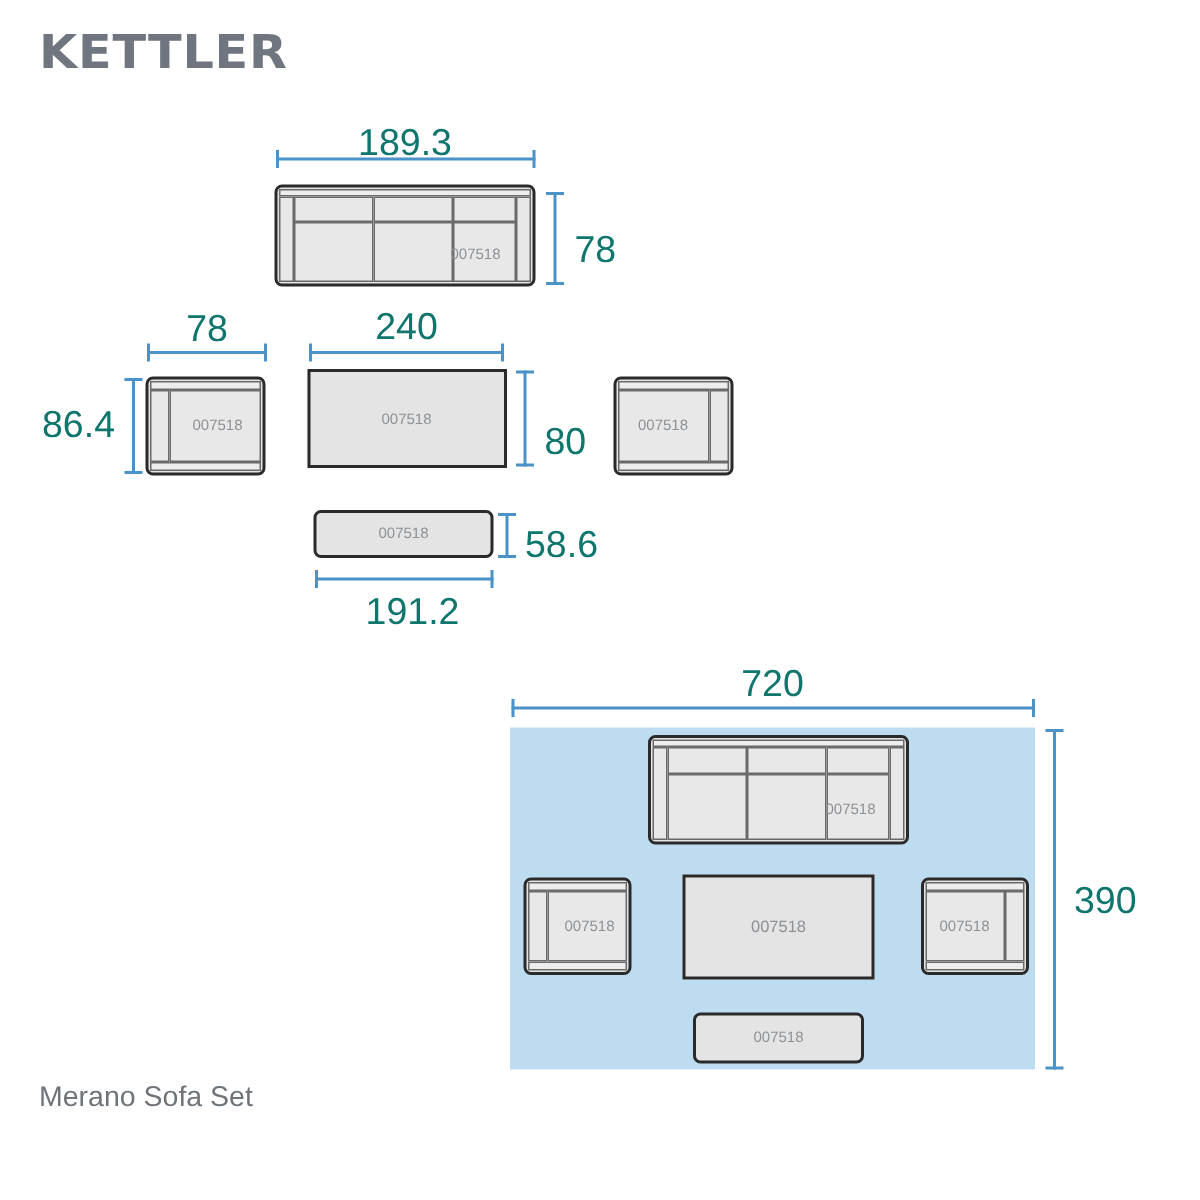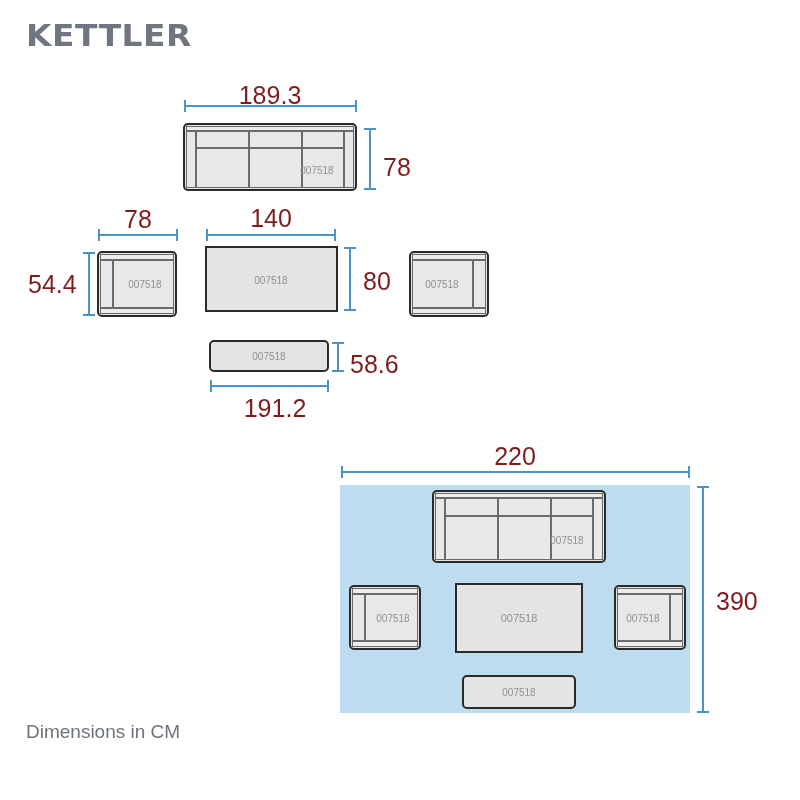--- a/index.html
+++ b/index.html
@@ -69,21 +69,21 @@
 
   
   .dimline{position:absolute;background:#4a92c8;}
   .dim-h{height:2px;}
   .dim-v{width:2px;}
   .tick{position:absolute;background:#4a92c8;}
   .tick-v{width:2px;}      
   .tick-h{height:2px;}     
 
   .dimtext{
-    position:absolute;color:#7f1d1d;
+    position:absolute;color:#0f766e;
     font-size:25px;font-weight:400;white-space:nowrap;
     line-height:1;
   }
   .dimtext.c{transform:translateX(-50%);}
   .dimtext.m{transform:translateY(-50%);}
 </style>
 </head>
 <body>
 
 <div class="stage">
@@ -117,40 +117,40 @@
     <div class="panel" style="left:66px;top:25px;width:53px;bottom:3px;"></div>
     <div class="panel" style="left:119px;top:25px;right:13px;bottom:3px;"></div>
     <div class="code" style="left:134px;top:47px;">007518</div>
   </div>
 
   <div class="dimtext c" style="left:138px;top:207px;">78</div>
   <div class="dimline dim-h" style="left:98px;top:234px;width:80px;"></div>
   <div class="tick tick-v" style="left:98px;top:229px;height:12px;"></div>
   <div class="tick tick-v" style="left:176px;top:229px;height:12px;"></div>
 
-  <div class="dimtext m" style="left:28px;top:284px;">54.4</div>
+  <div class="dimtext m" style="left:28px;top:284px;">86.4</div>
   <div class="dimline dim-v" style="left:88px;top:252px;height:64px;"></div>
   <div class="tick tick-h" style="left:83px;top:252px;width:12px;"></div>
   <div class="tick tick-h" style="left:83px;top:314px;width:12px;"></div>
 
   <div class="piece" style="left:97px;top:251px;width:80px;height:66px;">
     <div class="body round"></div>
     <div class="panel lite" style="left:3px;top:3px;right:3px;height:6px;"></div>
     <div class="panel lite" style="left:3px;bottom:3px;right:3px;height:6px;"></div>
     <div class="panel" style="left:3px;top:9px;width:13px;bottom:9px;"></div>
     <div class="panel" style="left:16px;top:9px;right:3px;bottom:9px;"></div>
     <div class="code" style="left:48px;top:33px;">007518</div>
   </div>
 
-  <div class="dimtext c" style="left:271px;top:206px;">140</div>
+  <div class="dimtext c" style="left:271px;top:206px;">240</div>
   <div class="dimline dim-h" style="left:206px;top:234px;width:130px;"></div>
   <div class="tick tick-v" style="left:206px;top:229px;height:12px;"></div>
   <div class="tick tick-v" style="left:334px;top:229px;height:12px;"></div>
 
-  <div class="dimtext m" style="left:363px;top:281px;">80</div>
+  <div class="dimtext m" style="left:363px;top:295px;">80</div>
   <div class="dimline dim-v" style="left:349px;top:247px;height:64px;"></div>
   <div class="tick tick-h" style="left:344px;top:247px;width:12px;"></div>
   <div class="tick tick-h" style="left:344px;top:309px;width:12px;"></div>
 
   <div class="piece" style="left:205px;top:246px;width:133px;height:66px;">
     <div class="tablebox" style="inset:0;"></div>
     <div class="code" style="left:66px;top:34px;">007518</div>
   </div>
 
   <div class="piece" style="left:409px;top:251px;width:80px;height:66px;">
@@ -170,21 +170,21 @@
   <div class="dimtext m" style="left:350px;top:364px;">58.6</div>
   <div class="dimline dim-v" style="left:337px;top:342px;height:30px;"></div>
   <div class="tick tick-h" style="left:332px;top:342px;width:12px;"></div>
   <div class="tick tick-h" style="left:332px;top:370px;width:12px;"></div>
 
   <div class="dimline dim-h" style="left:210px;top:385px;width:119px;"></div>
   <div class="tick tick-v" style="left:210px;top:380px;height:12px;"></div>
   <div class="tick tick-v" style="left:327px;top:380px;height:12px;"></div>
   <div class="dimtext c" style="left:275px;top:396px;">191.2</div>
 
-  <div class="dimtext c" style="left:515px;top:444px;">220</div>
+  <div class="dimtext c" style="left:515px;top:444px;">720</div>
   <div class="dimline dim-h" style="left:341px;top:471px;width:349px;"></div>
   <div class="tick tick-v" style="left:341px;top:466px;height:12px;"></div>
   <div class="tick tick-v" style="left:688px;top:466px;height:12px;"></div>
 
   <div class="dimtext m" style="left:716px;top:601px;">390</div>
   <div class="dimline dim-v" style="left:702px;top:486px;height:227px;"></div>
   <div class="tick tick-h" style="left:697px;top:486px;width:12px;"></div>
   <div class="tick tick-h" style="left:697px;top:711px;width:12px;"></div>
 
   <div id="rug-area" style="left:340px;top:485px;width:350px;height:228px;"></div>
@@ -225,16 +225,16 @@
     <div class="panel" style="right:16px;top:9px;left:3px;bottom:9px;"></div>
     <div class="code" style="left:29px;top:33px;">007518</div>
   </div>
 
   <div class="piece" style="left:462px;top:675px;width:114px;height:34px;">
     <div class="body round"></div>
     <div class="code" style="left:57px;top:17px;">007518</div>
   </div>
 
   <div id="caption-block">
-    <div>Dimensions in CM</div>
+    <div>Merano Sofa Set</div>
   </div>
 
 </div>
 
 </body></html>

